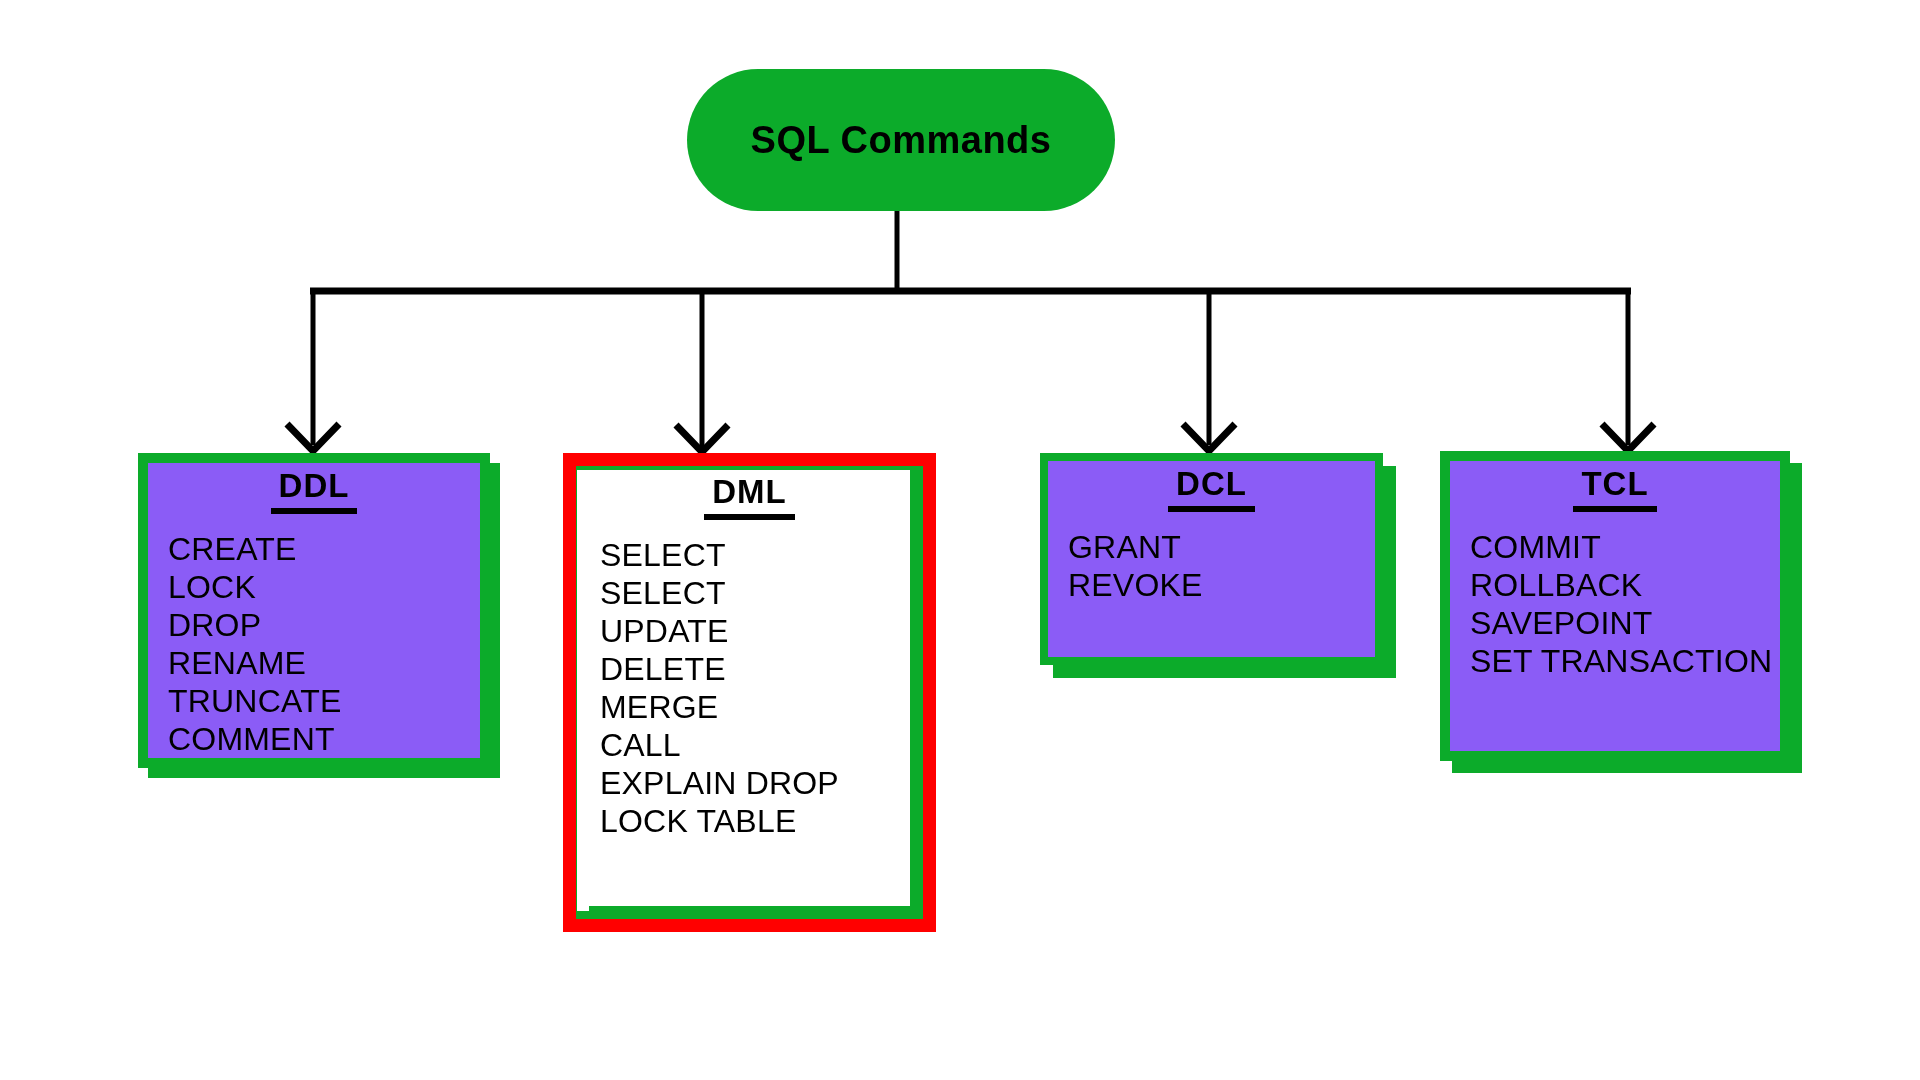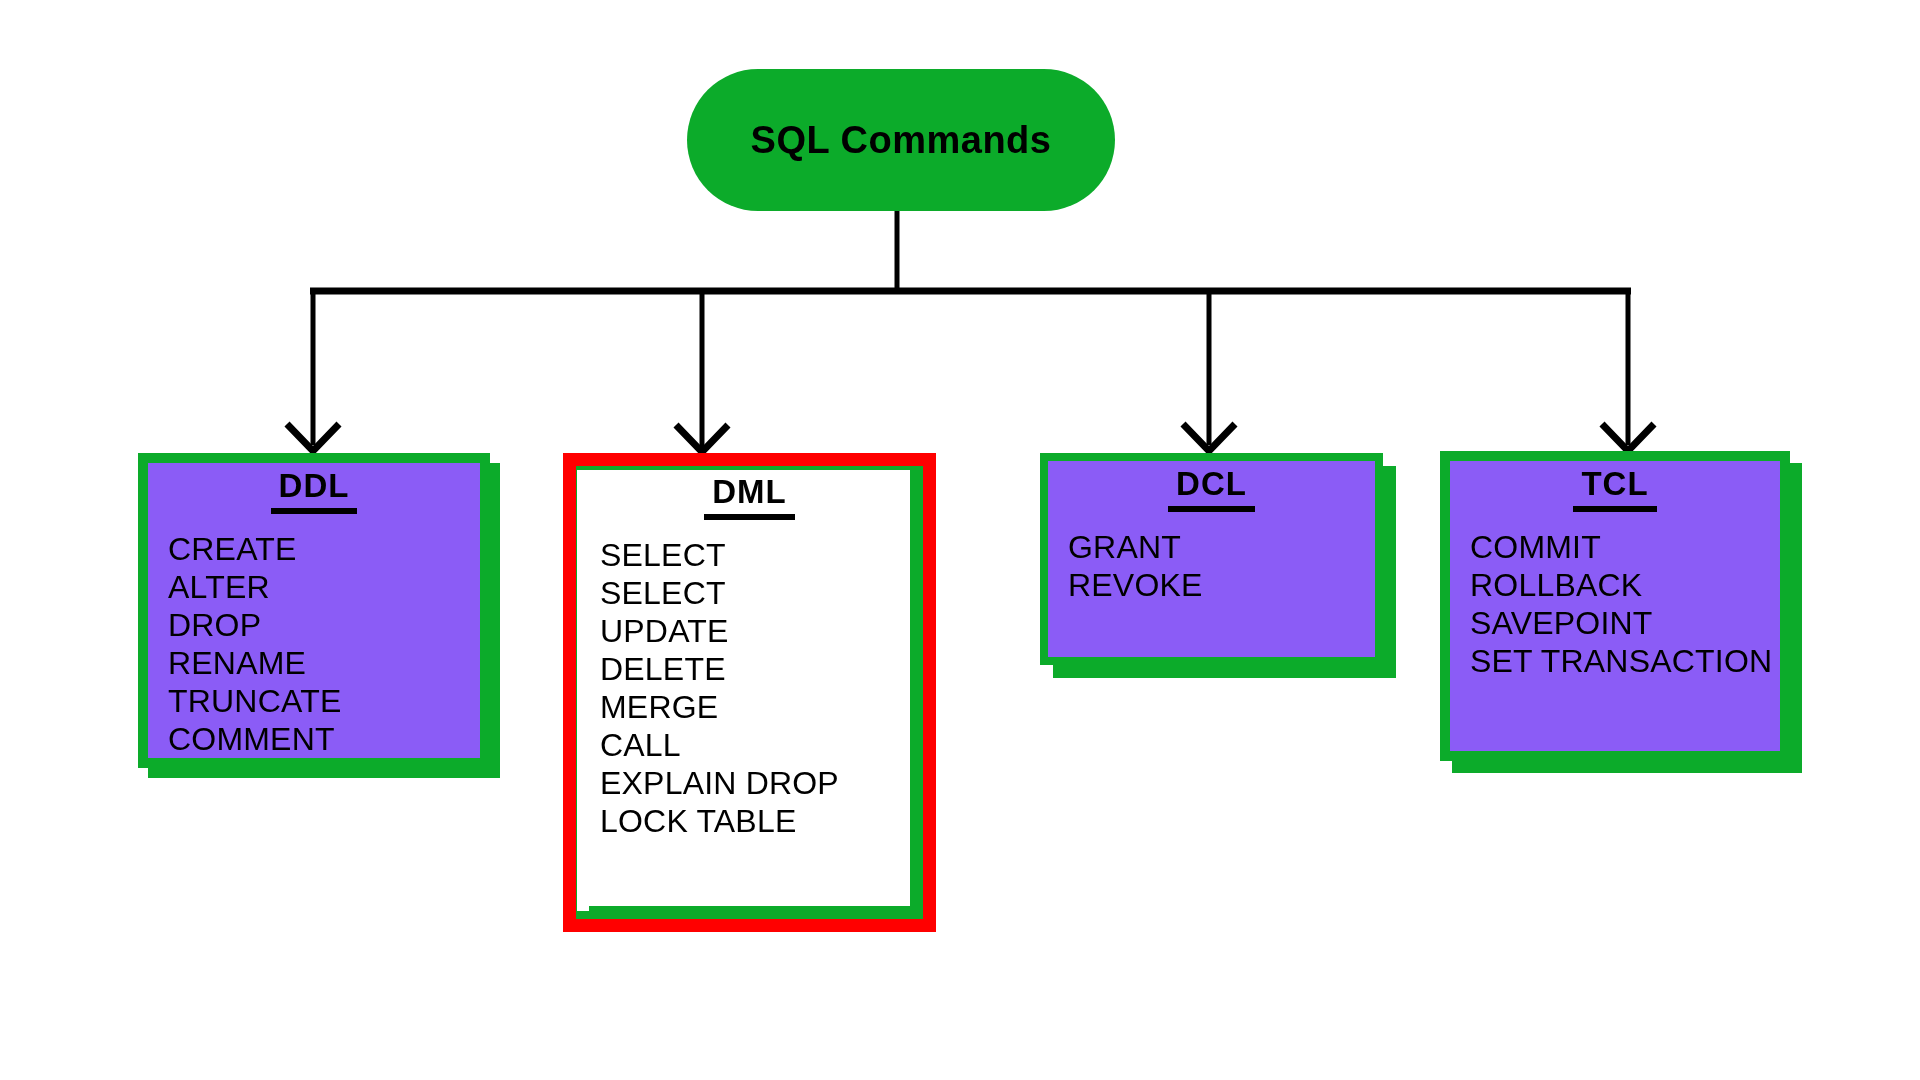--- a/index.html
+++ b/index.html
@@ -135,21 +135,21 @@
   <div class="pill">
     <span class="pill-label">SQL Commands</span>
   </div>
 
   <div class="node node-ddl">
     <div class="node-title">
       <span class="tl">DDL</span>
     </div>
     <ul class="node-items">
       <li>CREATE</li>
-      <li>ALTER</li>
+      <li>LOCK</li>
       <li>DROP</li>
       <li>RENAME</li>
       <li>TRUNCATE</li>
       <li>COMMENT</li>
     </ul>
   </div>
 
   <div class="node-dml-wrap">
     <div class="dml-green-box"></div>
     <div class="dml-content">

